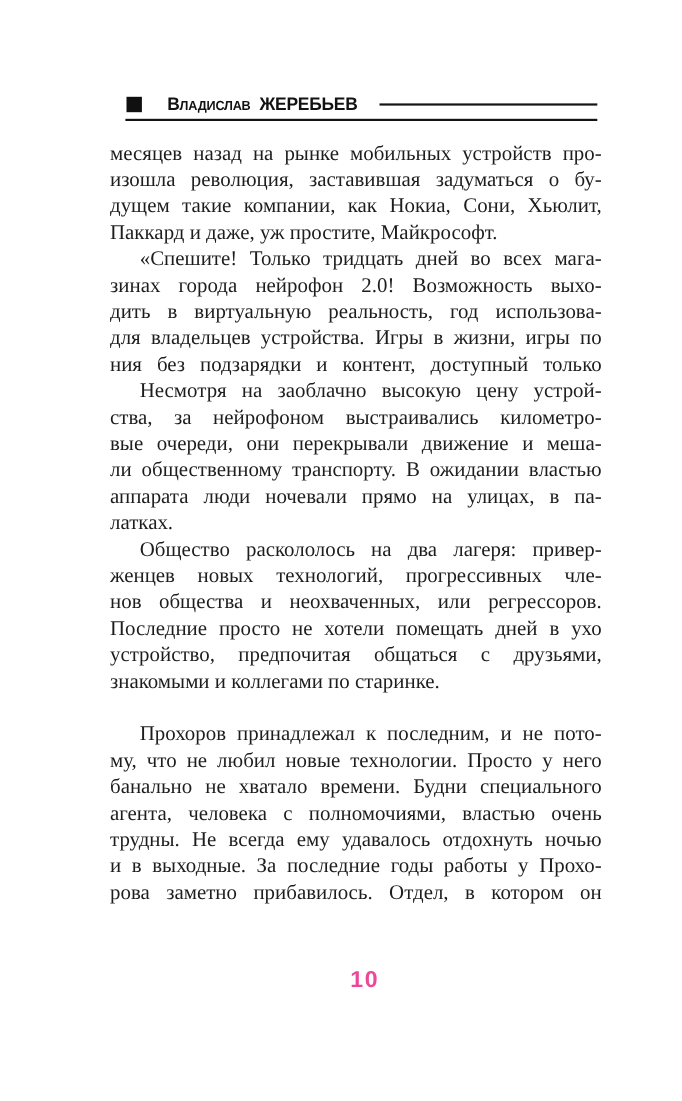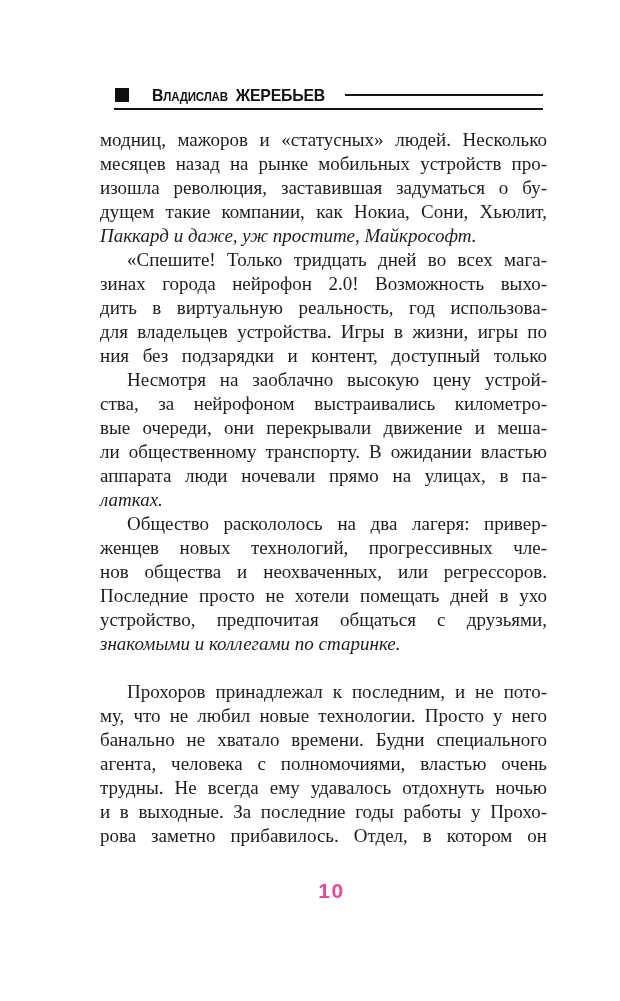--- a/index.html
+++ b/index.html
@@ -70,21 +70,20 @@
     font-size: 19px;
     line-height: 24px;
     color: #1d1d1d;
   }
   .line {
     text-align: justify;
     text-align-last: justify;
   }
   .line.last-left {
     text-align-last: left;
-    font-style: italic;
   }
   .line.indented {
     text-indent: 27px;
   }
   .para.section-break {
     margin-top: 24px;
   }
   
   .page-footer {
     position: absolute;
@@ -113,21 +112,20 @@
     <span class="author-name">
       <span class="first">Владислав</span>
       <span class="last">ЖЕРЕБЬЕВ</span>
     </span>
     <span class="header-rule"></span>
   </header>
   <div class="header-underline"></div>
 
   <main class="text-block" id="text-block">
       <div class="para">
-        <div class="line">модниц, мажоров и «статусных» людей. Несколько</div>
         <div class="line">месяцев назад на рынке мобильных устройств про-</div>
         <div class="line">изошла революция, заставившая задуматься о бу-</div>
         <div class="line">дущем такие компании, как Нокиа, Сони, Хьюлит,</div>
         <div class="line last-left">Паккард и даже, уж простите, Майкрософт.</div>
       </div>
       <div class="para">
         <div class="line indented">«Спешите! Только тридцать дней во всех мага-</div>
         <div class="line">зинах города нейрофон 2.0! Возможность выхо-</div>
         <div class="line">дить в виртуальную реальность, год использова-</div>
         <div class="line">для владельцев устройства. Игры в жизни, игры по</div>

